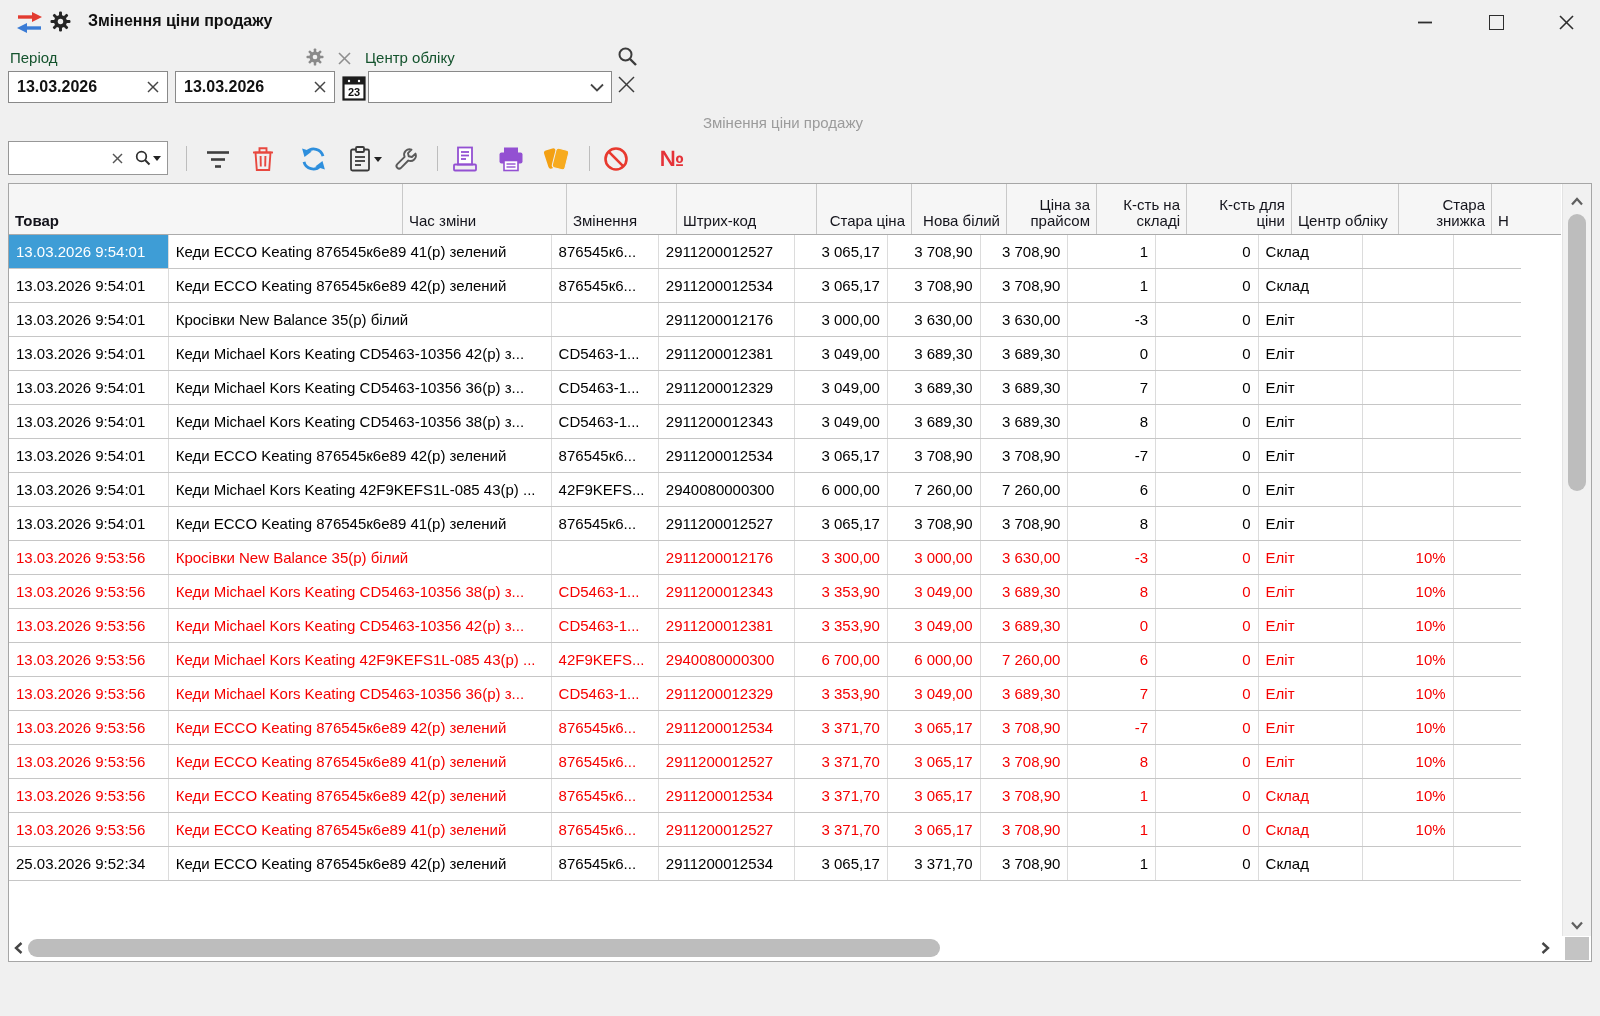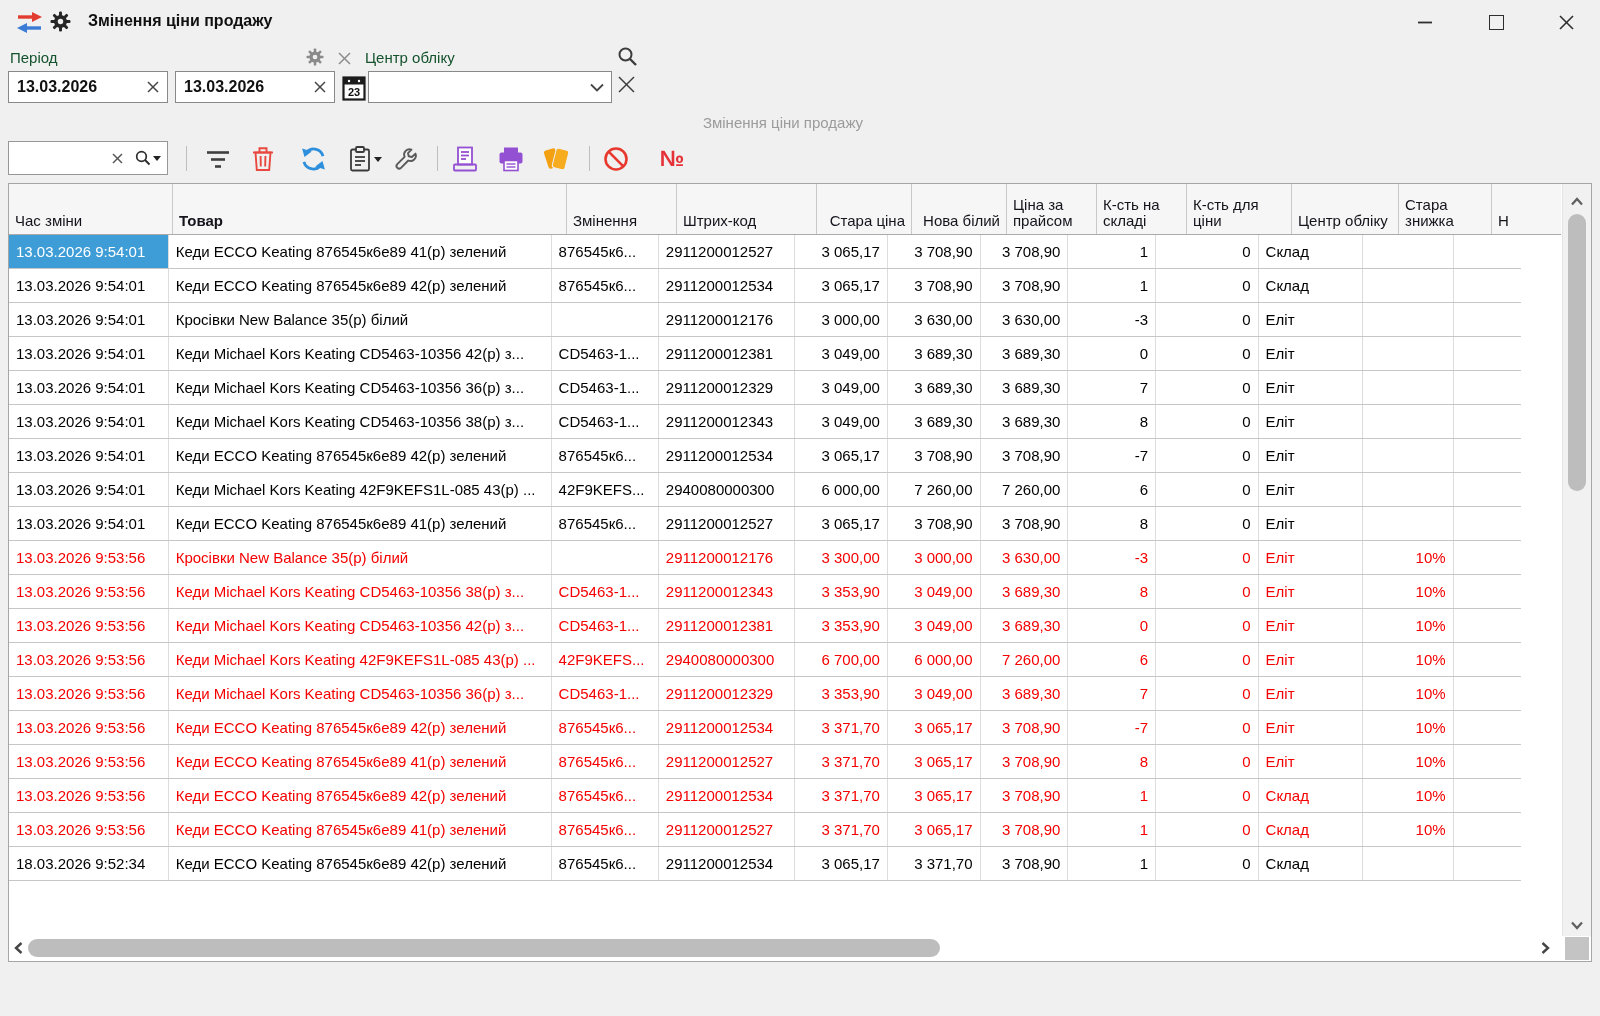--- a/index.html
+++ b/index.html
@@ -34,21 +34,21 @@
   .tsearch input{flex:1;min-width:0;border:0;outline:none;background:transparent;font-family:inherit;font-size:15px;padding-left:8px;}
   .tsearch .seg{display:flex;align-items:center;justify-content:center;height:100%;padding:0 6px;}
   .tool{position:absolute;top:143px;width:32px;height:32px;display:flex;align-items:center;justify-content:center;cursor:default;}
   .tsep{position:absolute;top:146px;width:1px;height:25px;background:#bdbdbd;}
   .num-glyph{font-size:22px;font-weight:700;color:#e53238;line-height:1;}
   
   .table{position:absolute;left:8px;top:183px;width:1584px;height:779px;background:#fff;border:1px solid #a6a6a6;box-sizing:border-box;}
   .thead{position:absolute;left:0;top:0;width:1552px;height:51px;background:#f6f6f6;border-bottom:1px solid #ababab;display:flex;box-sizing:border-box;}
   .th{display:flex;align-items:flex-end;padding:0 6px 5px 6px;border-right:1px solid #c9c9c9;box-sizing:border-box;
       font-size:15px;line-height:16px;color:#14141c;overflow:hidden;}
-  .th.num{justify-content:flex-end;text-align:left;}
+  .th.num{justify-content:flex-end;text-align:right;}
   .th.bold{font-weight:700;}
   .tbody{position:absolute;left:0;top:51px;width:1512px;}
   .tr{display:flex;height:34px;border-bottom:1px solid #c6c6c6;box-sizing:border-box;background:#fff;}
   .td{display:flex;align-items:center;padding:0 7px;border-right:1px solid #dcdcdc;box-sizing:border-box;
       font-size:15px;color:#000;white-space:nowrap;overflow:hidden;}
   .td.num{justify-content:flex-end;}
   .tr.red .td{color:#f50000;}
   .td.sel{background:#3e9dd6;color:#fff;}
   .c0{width:164px}.c1{width:394px}.c2{width:110px}.c3{width:140px}.c4{width:95px}.c5{width:95px}
   .c6{width:90px}.c7{width:90px}.c8{width:105px}.c9{width:107px}.c10{width:93px}.c11{width:69px;border-right:0}
@@ -293,22 +293,22 @@
       <circle cx="13" cy="13" r="10.5" fill="none" stroke="#e8392e" stroke-width="2.6"></circle>
       <line x1="5.9" y1="5.9" x2="20.1" y2="20.1" stroke="#e8392e" stroke-width="2.6"></line>
     </svg>
   </div>
   <div class="tool" style="left:652px;width:40px">
     <span class="num-glyph">№</span>
   </div>
 
   <div class="table">
     <div class="thead">
+        <div class="th c1 bold">Товар</div>
         <div class="th c0">Час зміни</div>
-        <div class="th c1 bold">Товар</div>
         <div class="th c2">Змінення</div>
         <div class="th c3">Штрих-код</div>
         <div class="th c4 num">Стара ціна</div>
         <div class="th c5 num">Нова білий</div>
         <div class="th c6 num">Ціна за прайсом</div>
         <div class="th c7 num">К-сть на складі</div>
         <div class="th c8 num">К-сть для ціни</div>
         <div class="th c9">Центр обліку</div>
         <div class="th c10 num">Стара знижка</div>
         <div class="th c11">Н</div>
@@ -560,21 +560,21 @@
           <div class="td c4 num">3 371,70</div>
           <div class="td c5 num">3 065,17</div>
           <div class="td c6 num">3 708,90</div>
           <div class="td c7 num">1</div>
           <div class="td c8 num">0</div>
           <div class="td c9">Склад</div>
           <div class="td c10 num">10%</div>
           <div class="td c11"></div>
         </div>
         <div class="tr">
-          <div class="td c0">18.03.2026 9:52:34</div>
+          <div class="td c0">25.03.2026 9:52:34</div>
           <div class="td c1">Кеди ECCO Keating 876545к6е89 42(р) зелений</div>
           <div class="td c2">876545к6...</div>
           <div class="td c3">2911200012534</div>
           <div class="td c4 num">3 065,17</div>
           <div class="td c5 num">3 371,70</div>
           <div class="td c6 num">3 708,90</div>
           <div class="td c7 num">1</div>
           <div class="td c8 num">0</div>
           <div class="td c9">Склад</div>
           <div class="td c10 num"></div>

